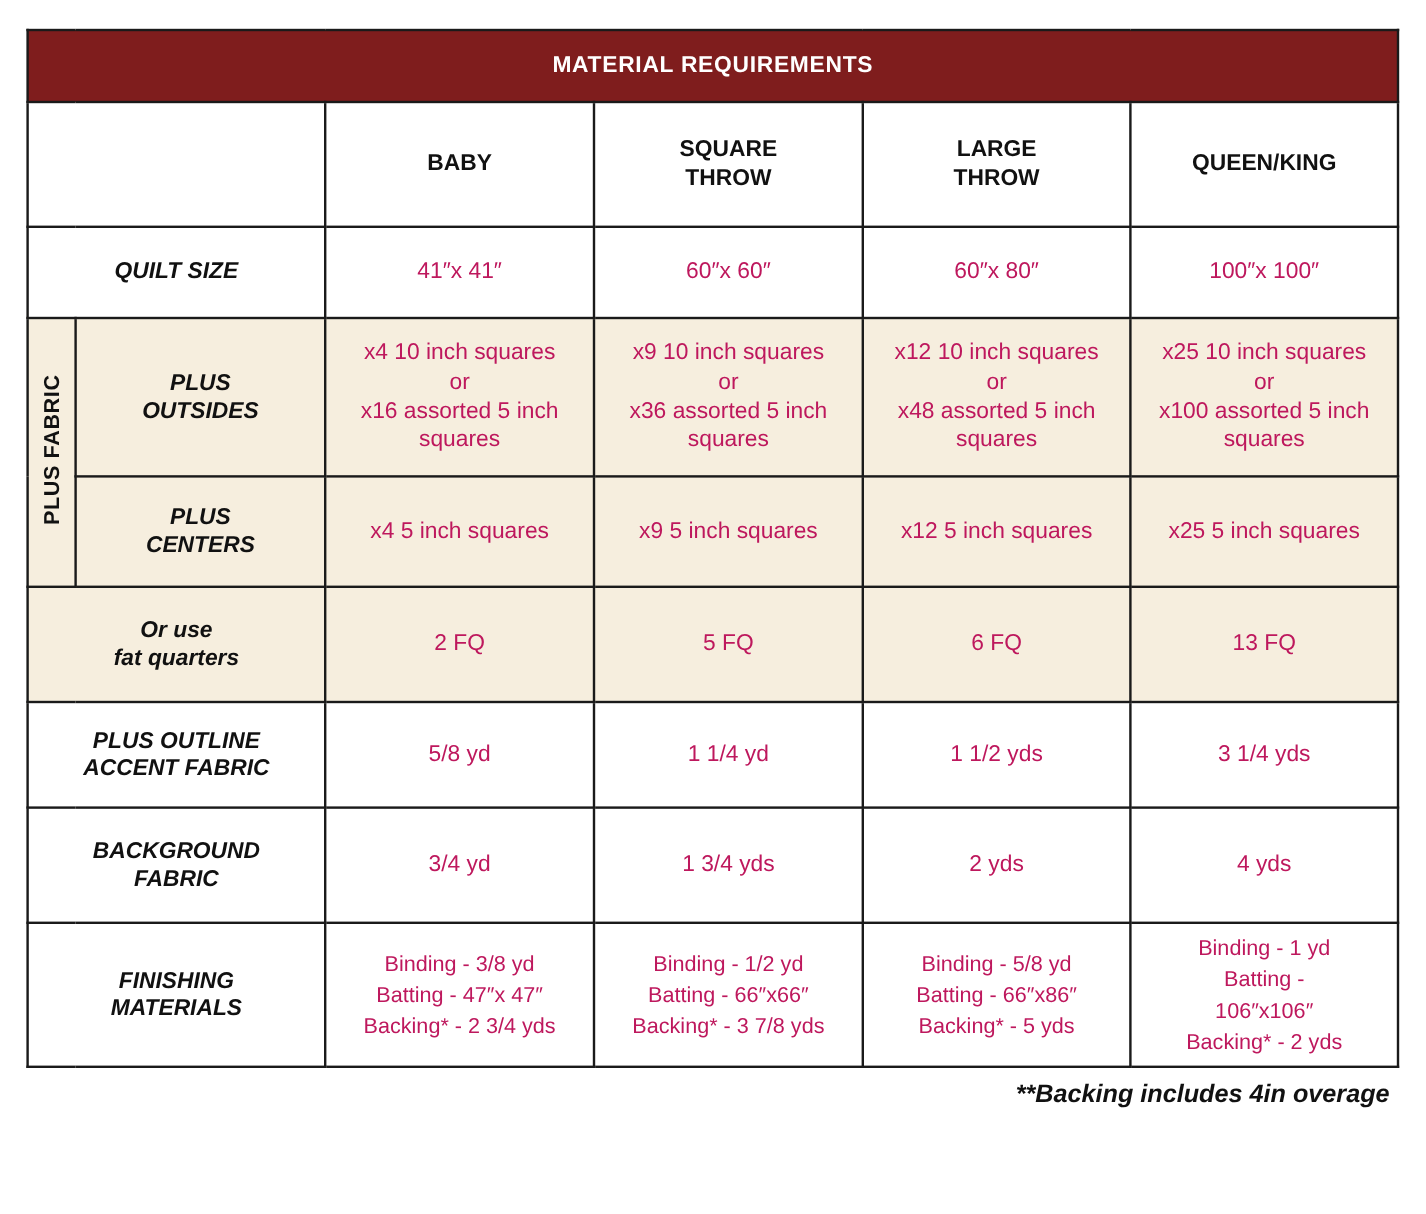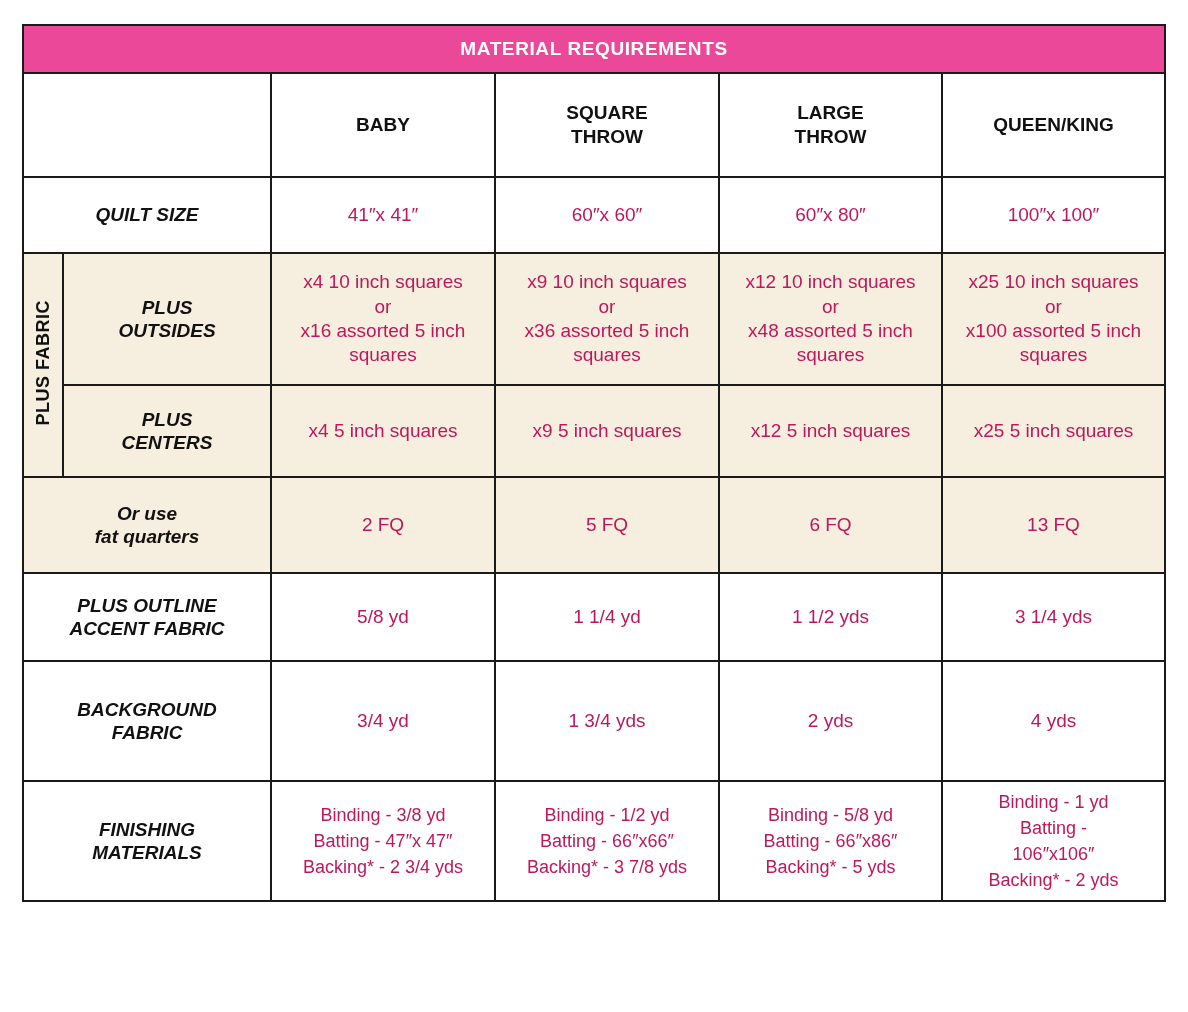--- a/index.html
+++ b/index.html
@@ -22,26 +22,26 @@
     width: 1142px;
     margin: 24px 0 0 22px;
   }
   table.matreq td, table.matreq th {
     border: 2px solid #1a1a1a;
     padding: 0;
     vertical-align: middle;
     text-align: center;
   }
   .title-row td {
-    background: #ec4899;
+    background: #7f1d1d;
     color: #ffffff;
     font-weight: bold;
     font-size: 19px;
     letter-spacing: 0.6px;
-    height: 48px;
+    height: 60px;
     border-color: #0f5a6e;
   }
   .hdr-cell {
     font-weight: bold;
     font-size: 19px;
     height: 104px;
     line-height: 1.25;
     color: #111111;
   }
   .blank-cell { background: #ffffff; }
@@ -75,21 +75,21 @@
     white-space: nowrap;
     display: inline-block;
     color: #111111;
   }
   .u { }
   .qsize { height: 76px; }
   .r-plusout { height: 132px; }
   .r-pluscen { height: 92px; }
   .r-fq { height: 96px; }
   .r-accent { height: 88px; }
-  .r-bg { height: 120px; }
+  .r-bg { height: 96px; }
   .r-finish { height: 120px; }
   .finish-lines { font-size: 18px; line-height: 1.45; }
   .footnote {
     width: 1142px;
     margin: 10px 0 0 22px;
     text-align: right;
     font-style: italic;
     font-weight: bold;
     font-size: 21px;
     color: #111111;
@@ -256,14 +256,15 @@
       <td class="valcell white finish-lines">
         <div class="nowrap">Binding - 1 yd</div>
         <div class="nowrap">Batting -</div>
         <div class="nowrap">106″x106″</div>
         <div class="nowrap">Backing* - 2 yds</div>
       </td>
     </tr>
   </tbody>
     </table>
 
+  <div class="footnote">**Backing includes 4in overage</div>
 
 </div>
 
 </body></html>

